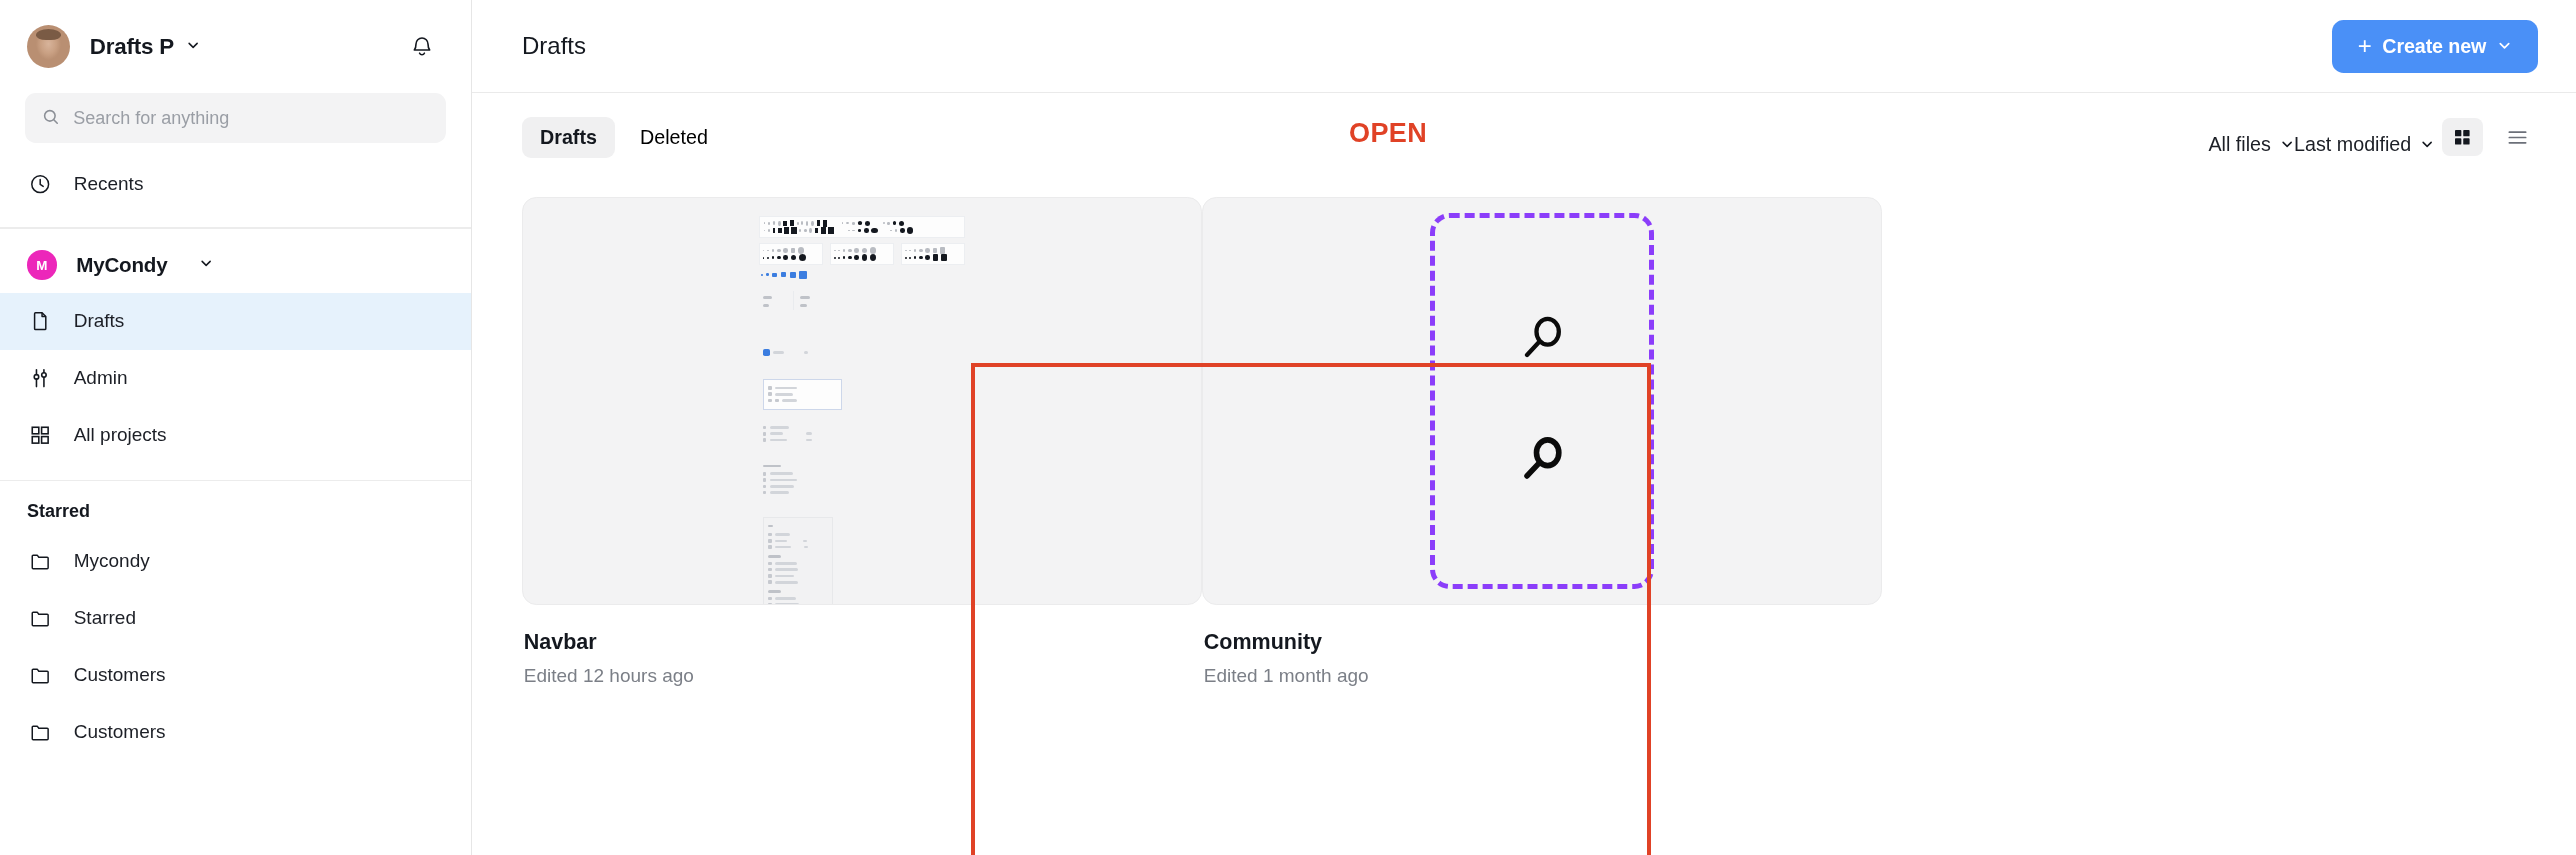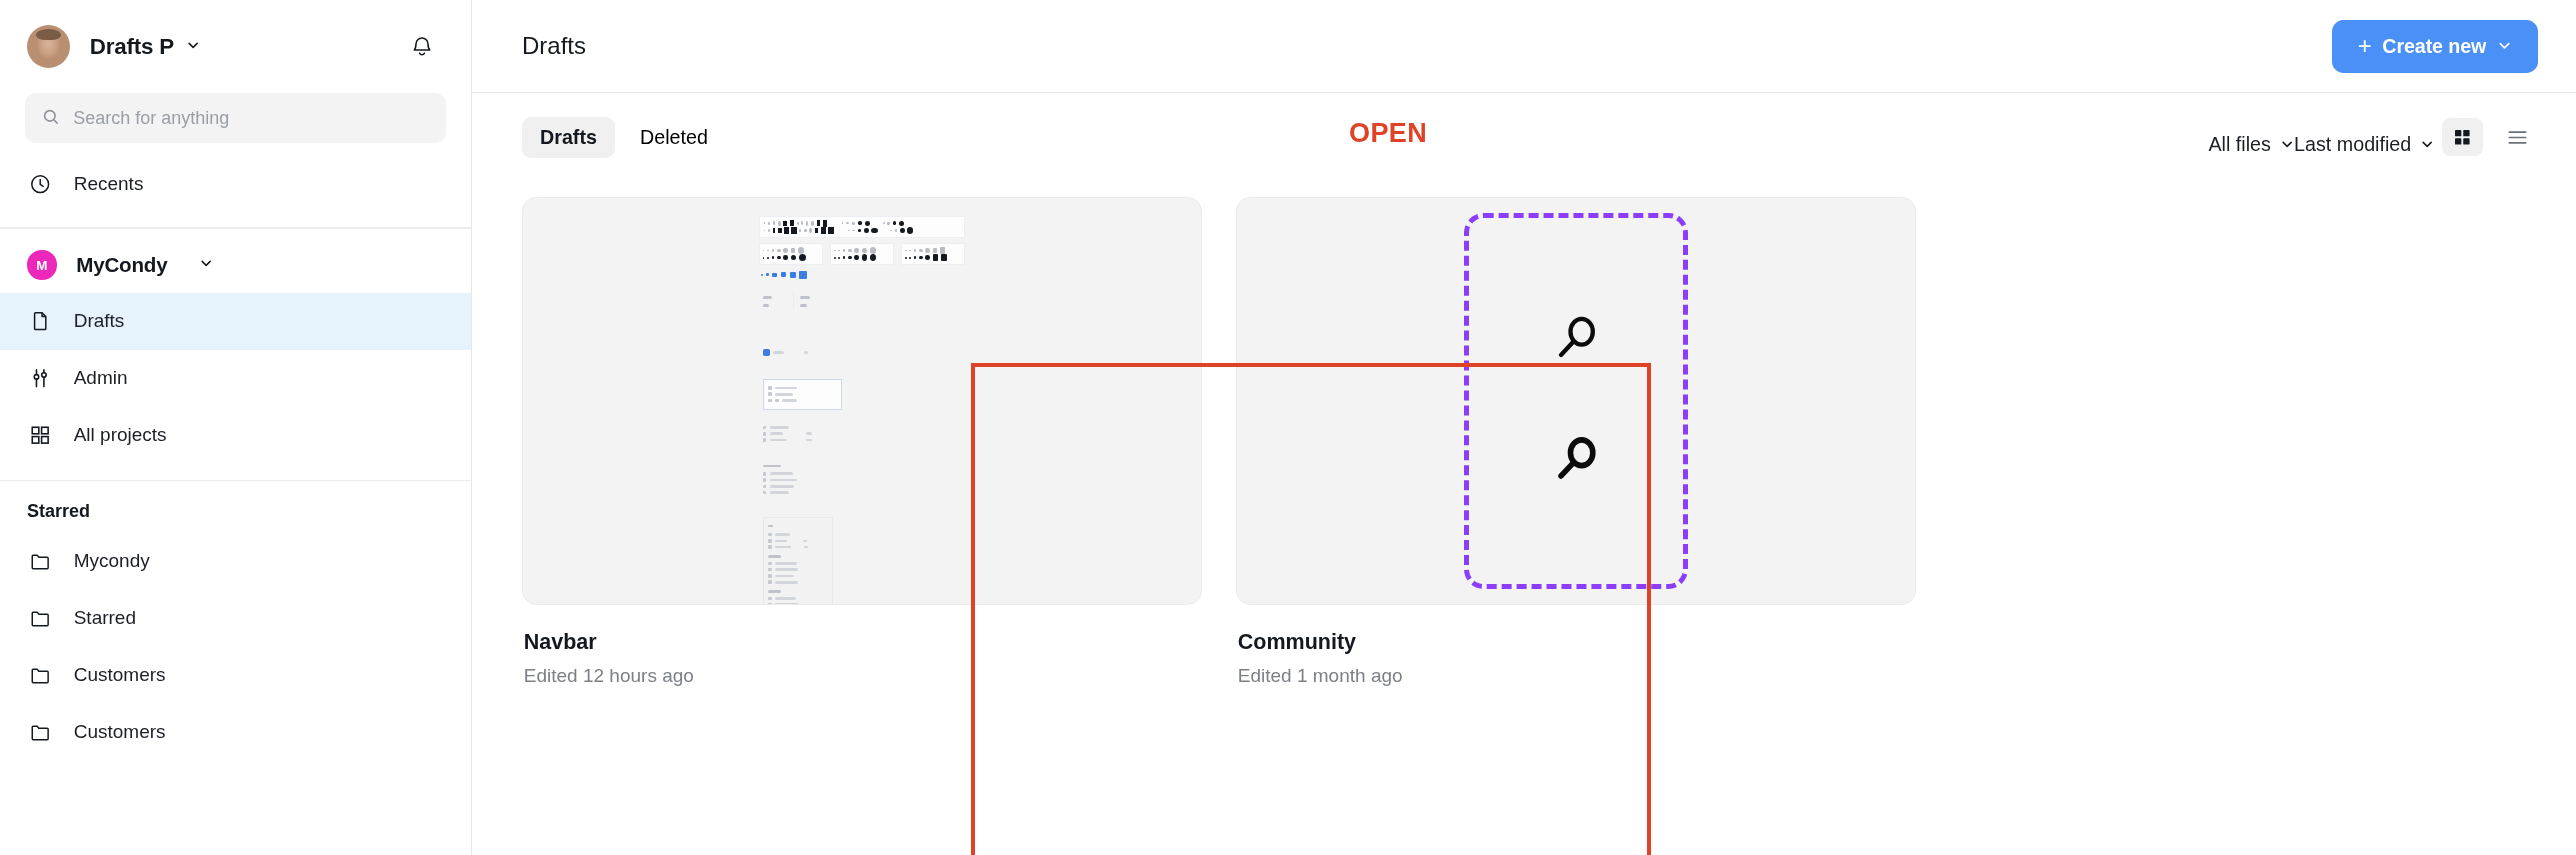--- a/index.html
+++ b/index.html
@@ -135,21 +135,21 @@
   }
   .viewtoggle { display: flex; align-items: center; gap: 14.3px; margin-left: 7.2px; }
   .vt-btn {
     width: 41px; height: 38px; border-radius: 8px;
     display: flex; align-items: center; justify-content: center; cursor: pointer;
   }
   .vt-btn.active { background: #f0f0f1; }
 
   
   .content { flex: 1; padding: 16px 50px 0; position: relative; }
-  .card-grid { display: flex; gap: 34px; }
+  .card-grid { display: flex; }
   .card { width: 680px; cursor: pointer; }
   .thumb {
     height: 408px; border-radius: 14.3px;
     background: #f3f3f4; border: 0.9px solid #ebebec;
     position: relative; overflow: hidden;
   }
   .card-title { font-size: 21.5px; font-weight: 700; color: #14181f; margin: 25px 0 0 1.8px; }
   .card-sub { font-size: 19px; color: #7b7f87; margin: 9.8px 0 0 1.8px; }
 
   

